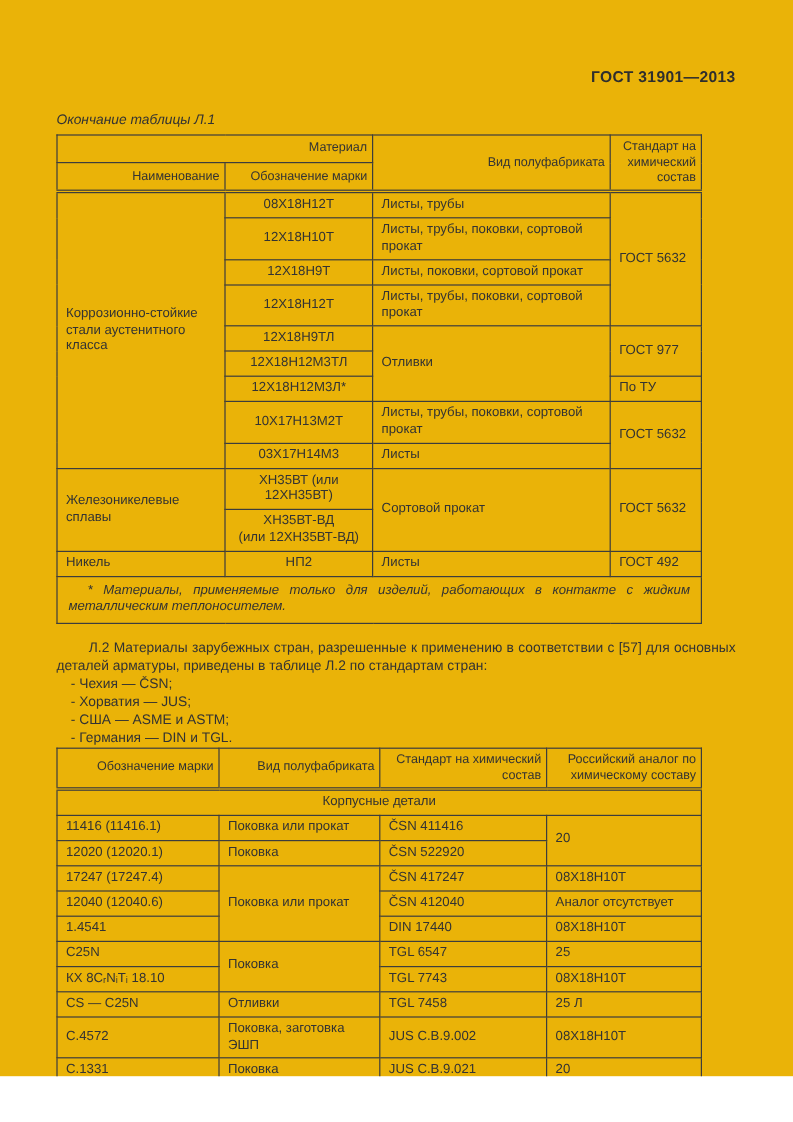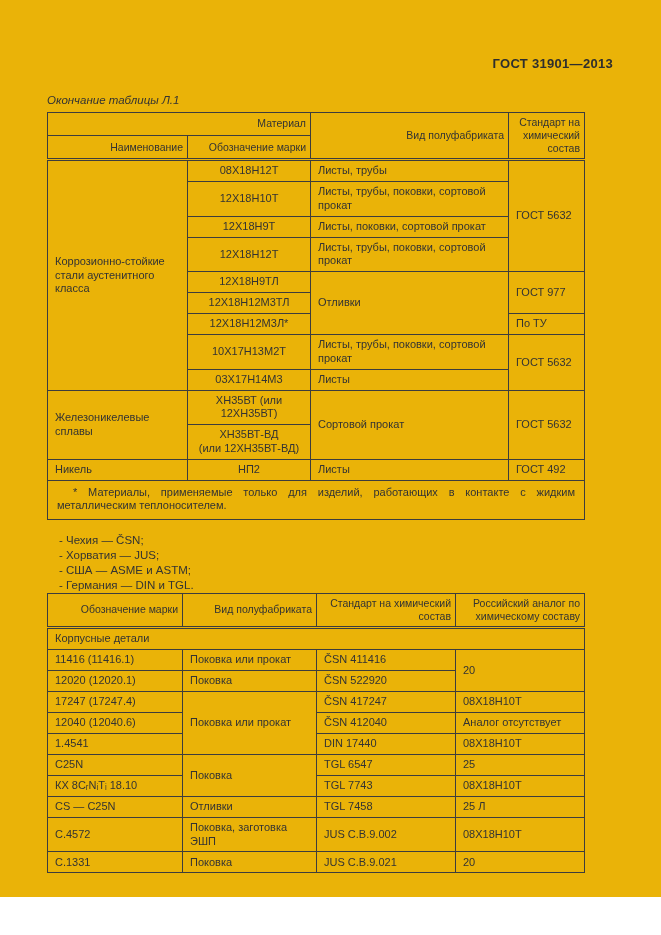--- a/index.html
+++ b/index.html
@@ -48,27 +48,28 @@
   .gost thead th[rowspan] { border-bottom: 3px double #3d3d3d; }
   .gost td {
     font-size: 11px;
     padding: 3px 7px;
     vertical-align: middle;
     line-height: 1.25;
     white-space: pre-line;
     height: 21px;
   }
   .gost td.c { text-align: center; }
-  .gost td.section { height: 18px; }
+  .gost td.section { text-align: center; height: 18px; }
   .gost tr.footnote-row td {
     height: auto;
     text-align: justify;
     text-indent: 16px;
     padding: 5px 9px 6px 9px;
     white-space: normal;
+    font-style: italic;
   }
 
   .para { font-size: 11.5px; line-height: 1.3; margin-top: 13px; width: 566px; }
   .para .intro { margin: 0; text-align: justify; text-indent: 27px; }
   .para .item { margin-left: 12px; }
 
   .t2-caption { font-size: 11.5px; margin: 15px 0 6px 0; }
   .t2-caption .spaced { letter-spacing: 2.5px; }
   .t2-caption .rest { margin-left: 4px; }
 </style>
@@ -156,20 +157,21 @@
           <td>Листы</td>
           <td>ГОСТ 492</td>
         </tr>
         <tr class="footnote-row">
           <td colspan="4">* Материалы, применяемые только для изделий, работающих в контакте с жидким металлическим теплоносителем.</td>
         </tr>
       </tbody>
     </table>
 
     <div class="para">
+      <p class="intro">Л.2 Материалы зарубежных стран, разрешенные к применению в соответствии с [57] для основных деталей арматуры, приведены в таблице Л.2 по стандартам стран:</p>
       <div class="item">- Чехия — ČSN;</div>
       <div class="item">- Хорватия — JUS;</div>
       <div class="item">- США — ASME и ASTM;</div>
       <div class="item">- Германия — DIN и TGL.</div>
     </div>
 
 
     <table class="gost">
       <colgroup>
         <col style="width:135px">

